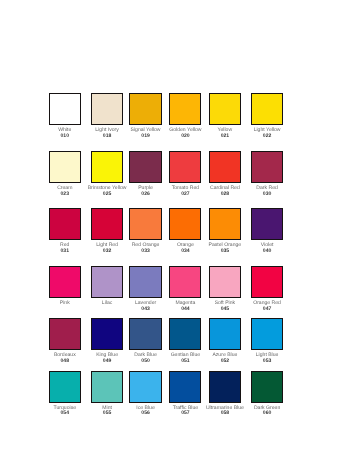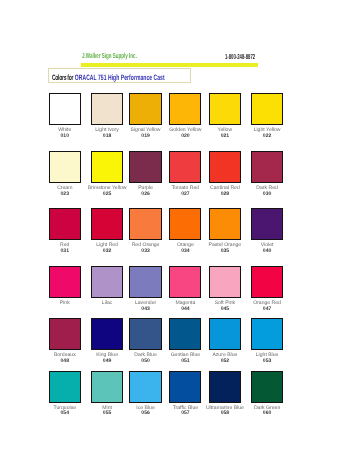--- a/index.html
+++ b/index.html
@@ -130,29 +130,21 @@
     text-align: center;
     color: #3b3b3b;
     white-space: nowrap;
   }
 </style>
 </head>
 <body>
 
 <div id="page">
 
-  <div id="header">
-    <div id="company-name" style="color: rgb(99, 176, 74);">J.Walker Sign Supply Inc.</div>
-    <div id="phone-number" style="color: rgb(43, 43, 43);">1-800-248-8872</div>
-    <div id="header-rule" style="background: rgb(233, 239, 34);"></div>
-  </div>
-
-  <div id="title-box" style="border-color: rgb(222, 217, 176);">
-    <div id="title-text" style="color: rgb(23, 23, 23);"><span class="prefix">Colors for </span><span class="accent" style="color: rgb(47, 47, 180);">ORACAL 751 High Performance Cast</span></div>
-  </div>
+
 
   <div id="grid" style="left: 48.7px; top: 93.2px;">
       <div class="swatch-cell" style="width: 32.2px; height: 32.2px; left: 0px; top: 0px;">
         <div class="swatch-chip" style="width: 32.2px; height: 32.2px; background: rgb(255, 255, 255); border-color: rgb(22, 18, 18);"></div>
         <div class="swatch-name" style="top: 34.6px; color: rgb(104, 104, 104);">White</div>
         <div class="swatch-code" style="top: 40.45px; color: rgb(59, 59, 59);">010</div>
       </div>
       <div class="swatch-cell" style="width: 32.2px; height: 32.2px; left: 42.3px; top: 0px;">
         <div class="swatch-chip" style="width: 32.2px; height: 32.2px; background: rgb(240, 226, 204); border-color: rgb(22, 18, 18);"></div>
         <div class="swatch-name" style="top: 34.6px; color: rgb(104, 104, 104);">Light Ivory</div>

